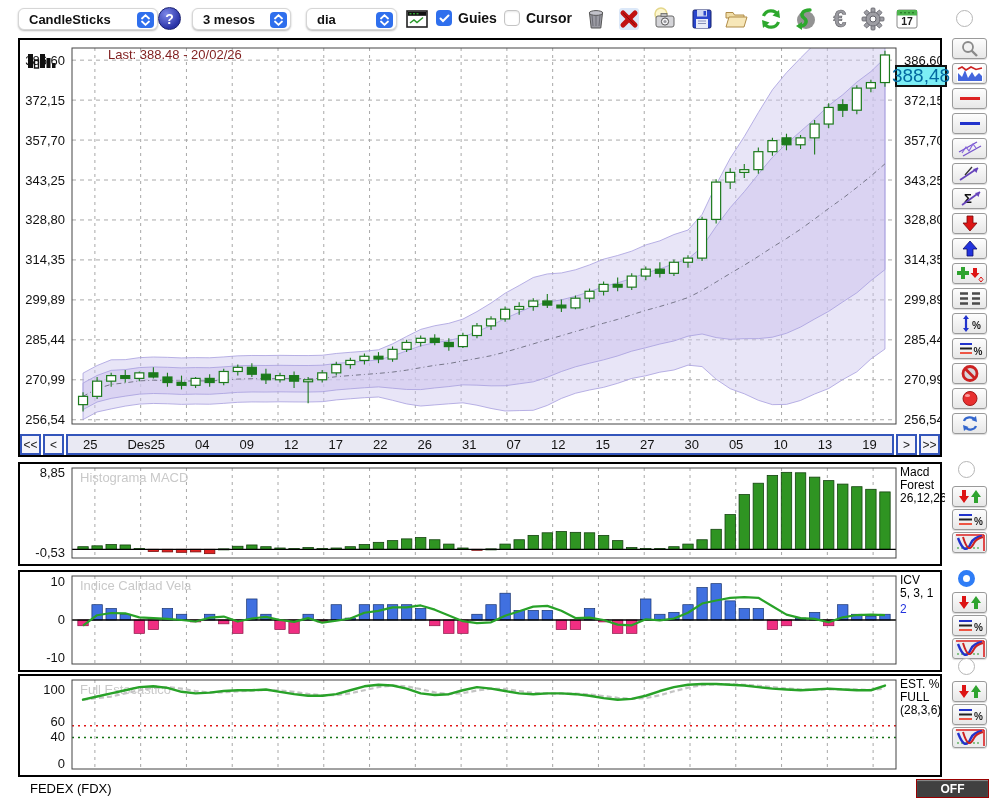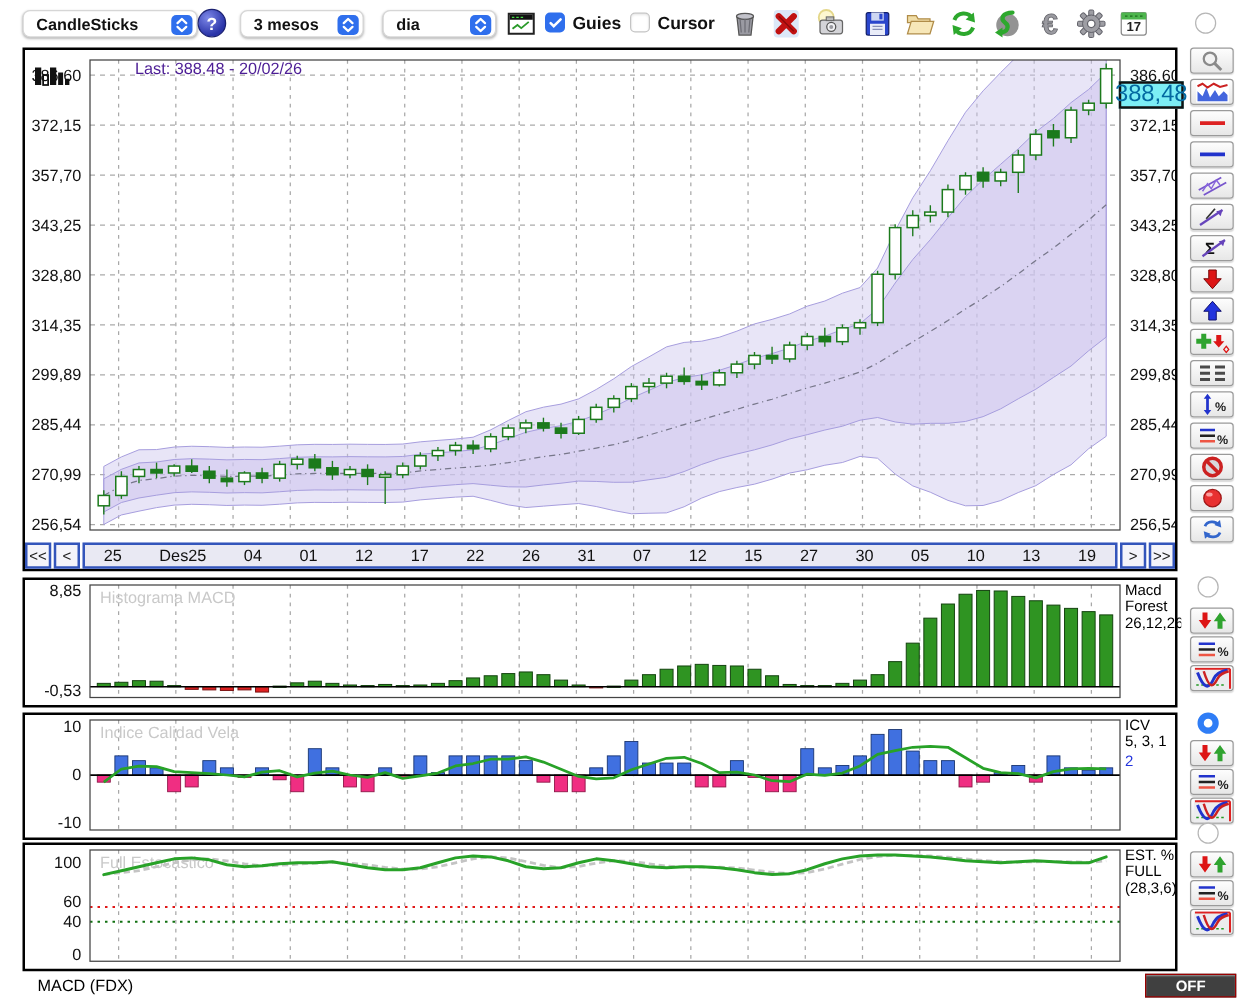--- a/index.html
+++ b/index.html
@@ -23,21 +23,21 @@
   .tbicon { position:absolute; top:6px; width:28px; height:26px; display:flex; align-items:center; justify-content:center; }
 
   
   .panel { position:absolute; left:18px; width:924px; border:2px solid #000; background:#fff; }
   .panel-main  { top:38px;  height:419px; }
   .panel-macd  { top:462px; height:104px; }
   .panel-icv   { top:570px; height:102px; }
   .panel-stoch { top:674px; height:103px; }
   .rlabel { position:absolute; left:880px; top:2px; width:42px; font-size:12px; line-height:13px; color:#000; }
   .rlabel .xtra { color:#2233dd; margin-top:3px; }
-  .last-label { position:absolute; left:88px; top:7px; font-size:13px; color:#4c1d95; }
+  .last-label { position:absolute; left:88px; top:7px; font-size:13px; color:#7f1d1d; }
   .mini-hist { position:absolute; left:7px; top:10px; }
   .price-badge { position:absolute; left:875px; top:25px; width:52px; height:22px; background:#7ceef5;
       border:2px solid #111; font-size:19px; color:#0369a1; display:flex; align-items:center; justify-content:center; z-index:6;}
 
   
   .datenav { position:absolute; left:0; bottom:0; width:920px; height:21px; display:flex; }
   .navbtn { width:21px; height:21px; border:2px solid #3355bb; background:#f4f4fa; font-size:12px; color:#222;
       display:flex; align-items:center; justify-content:center; margin-right:2px; }
   .datestrip { flex:1; height:21px; border:2px solid #3355bb; background:#e9e9f3; display:flex;
       align-items:center; justify-content:space-around; font-size:13px; color:#111; margin-right:2px; }
@@ -392,21 +392,21 @@
         </g>
         <rect x="52" y="8" width="824" height="376" fill="none" stroke="#444" stroke-width="1"></rect>
       </svg>
     <div class="datenav">
       <div class="navbtn">&lt;&lt;</div>
       <div class="navbtn">&lt;</div>
       <div class="datestrip" id="datestrip">
           <span>25</span>
           <span>Des25</span>
           <span>04</span>
-          <span>01</span>
+          <span>09</span>
           <span>12</span>
           <span>17</span>
           <span>22</span>
           <span>26</span>
           <span>31</span>
           <span>07</span>
           <span>12</span>
           <span>15</span>
           <span>27</span>
           <span>30</span>
@@ -821,16 +821,16 @@
         <rect x="0" y="0" width="30" height="18" fill="#ececee"></rect>
         <path d="M1 1 h28 M29 1 v16" stroke="#dd2222" stroke-width="1.6" fill="none"></path>
         <path d="M2 14 h24" stroke="#229922" stroke-width="1.2" stroke-dasharray="2 2"></path>
         <path d="M3 4 C 8 17, 12 18, 16 9 C 18 5, 21 3, 27 2" fill="none" stroke="#2233cc" stroke-width="2.4"></path>
         <path d="M8 3 C 12 16, 15 17, 19 9 C 21 5, 24 4, 28 3" fill="none" stroke="#cc2222" stroke-width="2"></path>
       </svg>
       </div>
   </div>
 
   <div class="statusbar">
-    <div class="symbol">MACD (FDX)</div>
+    <div class="symbol">FEDEX (FDX)</div>
     <div class="offbtn">OFF</div>
   </div>
 </div>
 
 </body></html>

